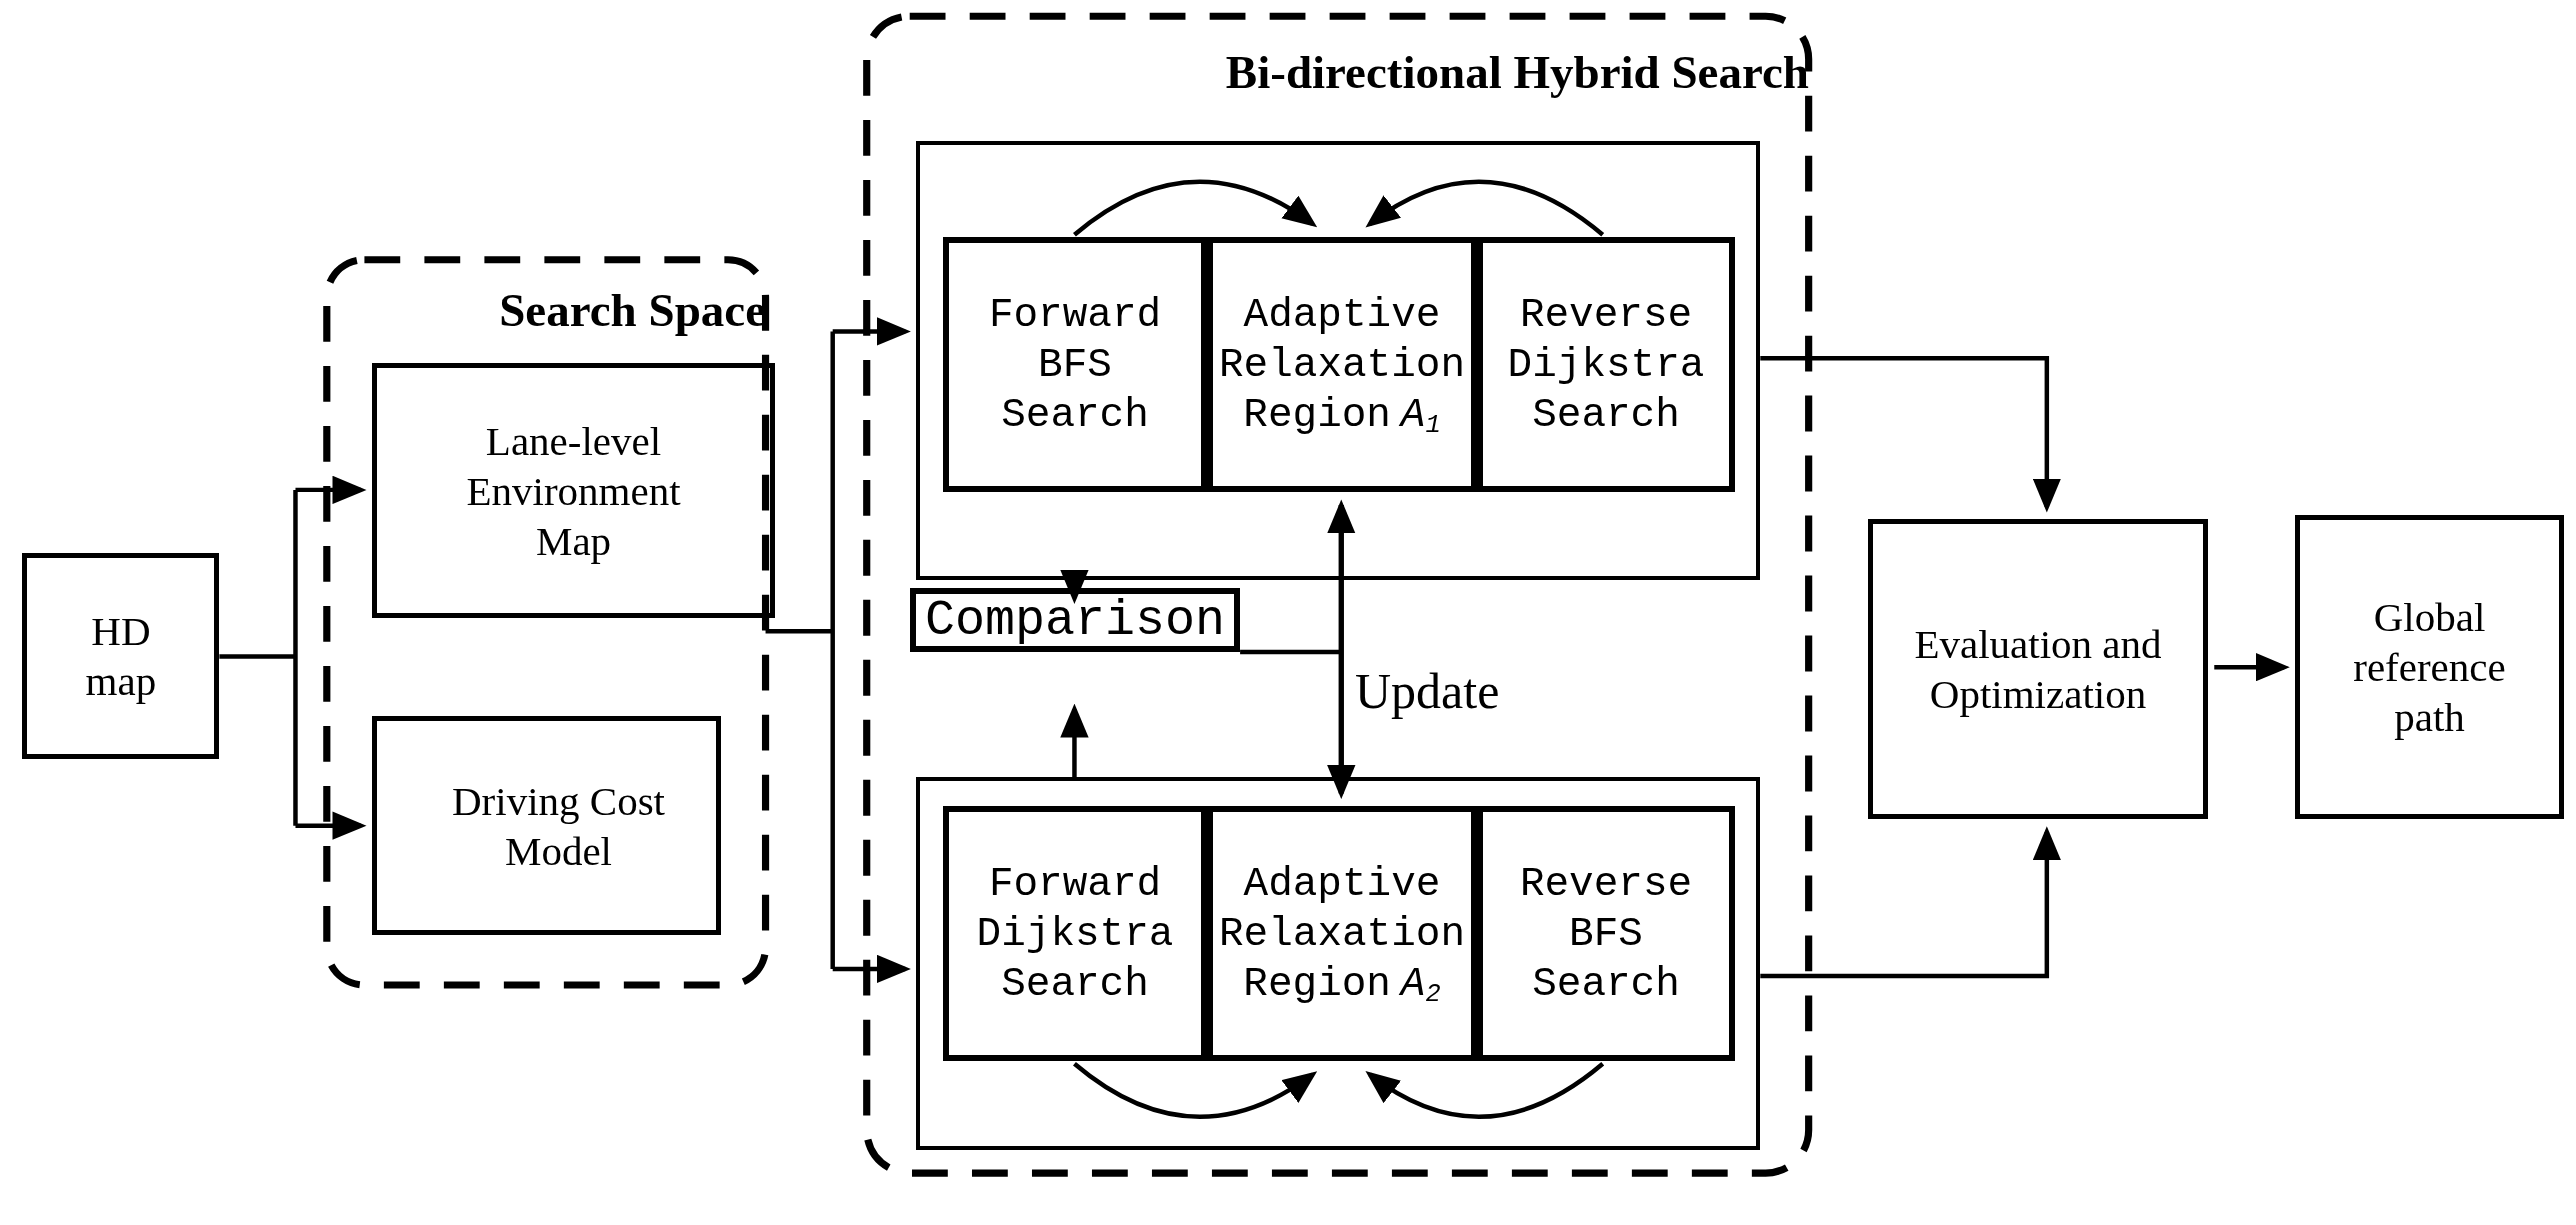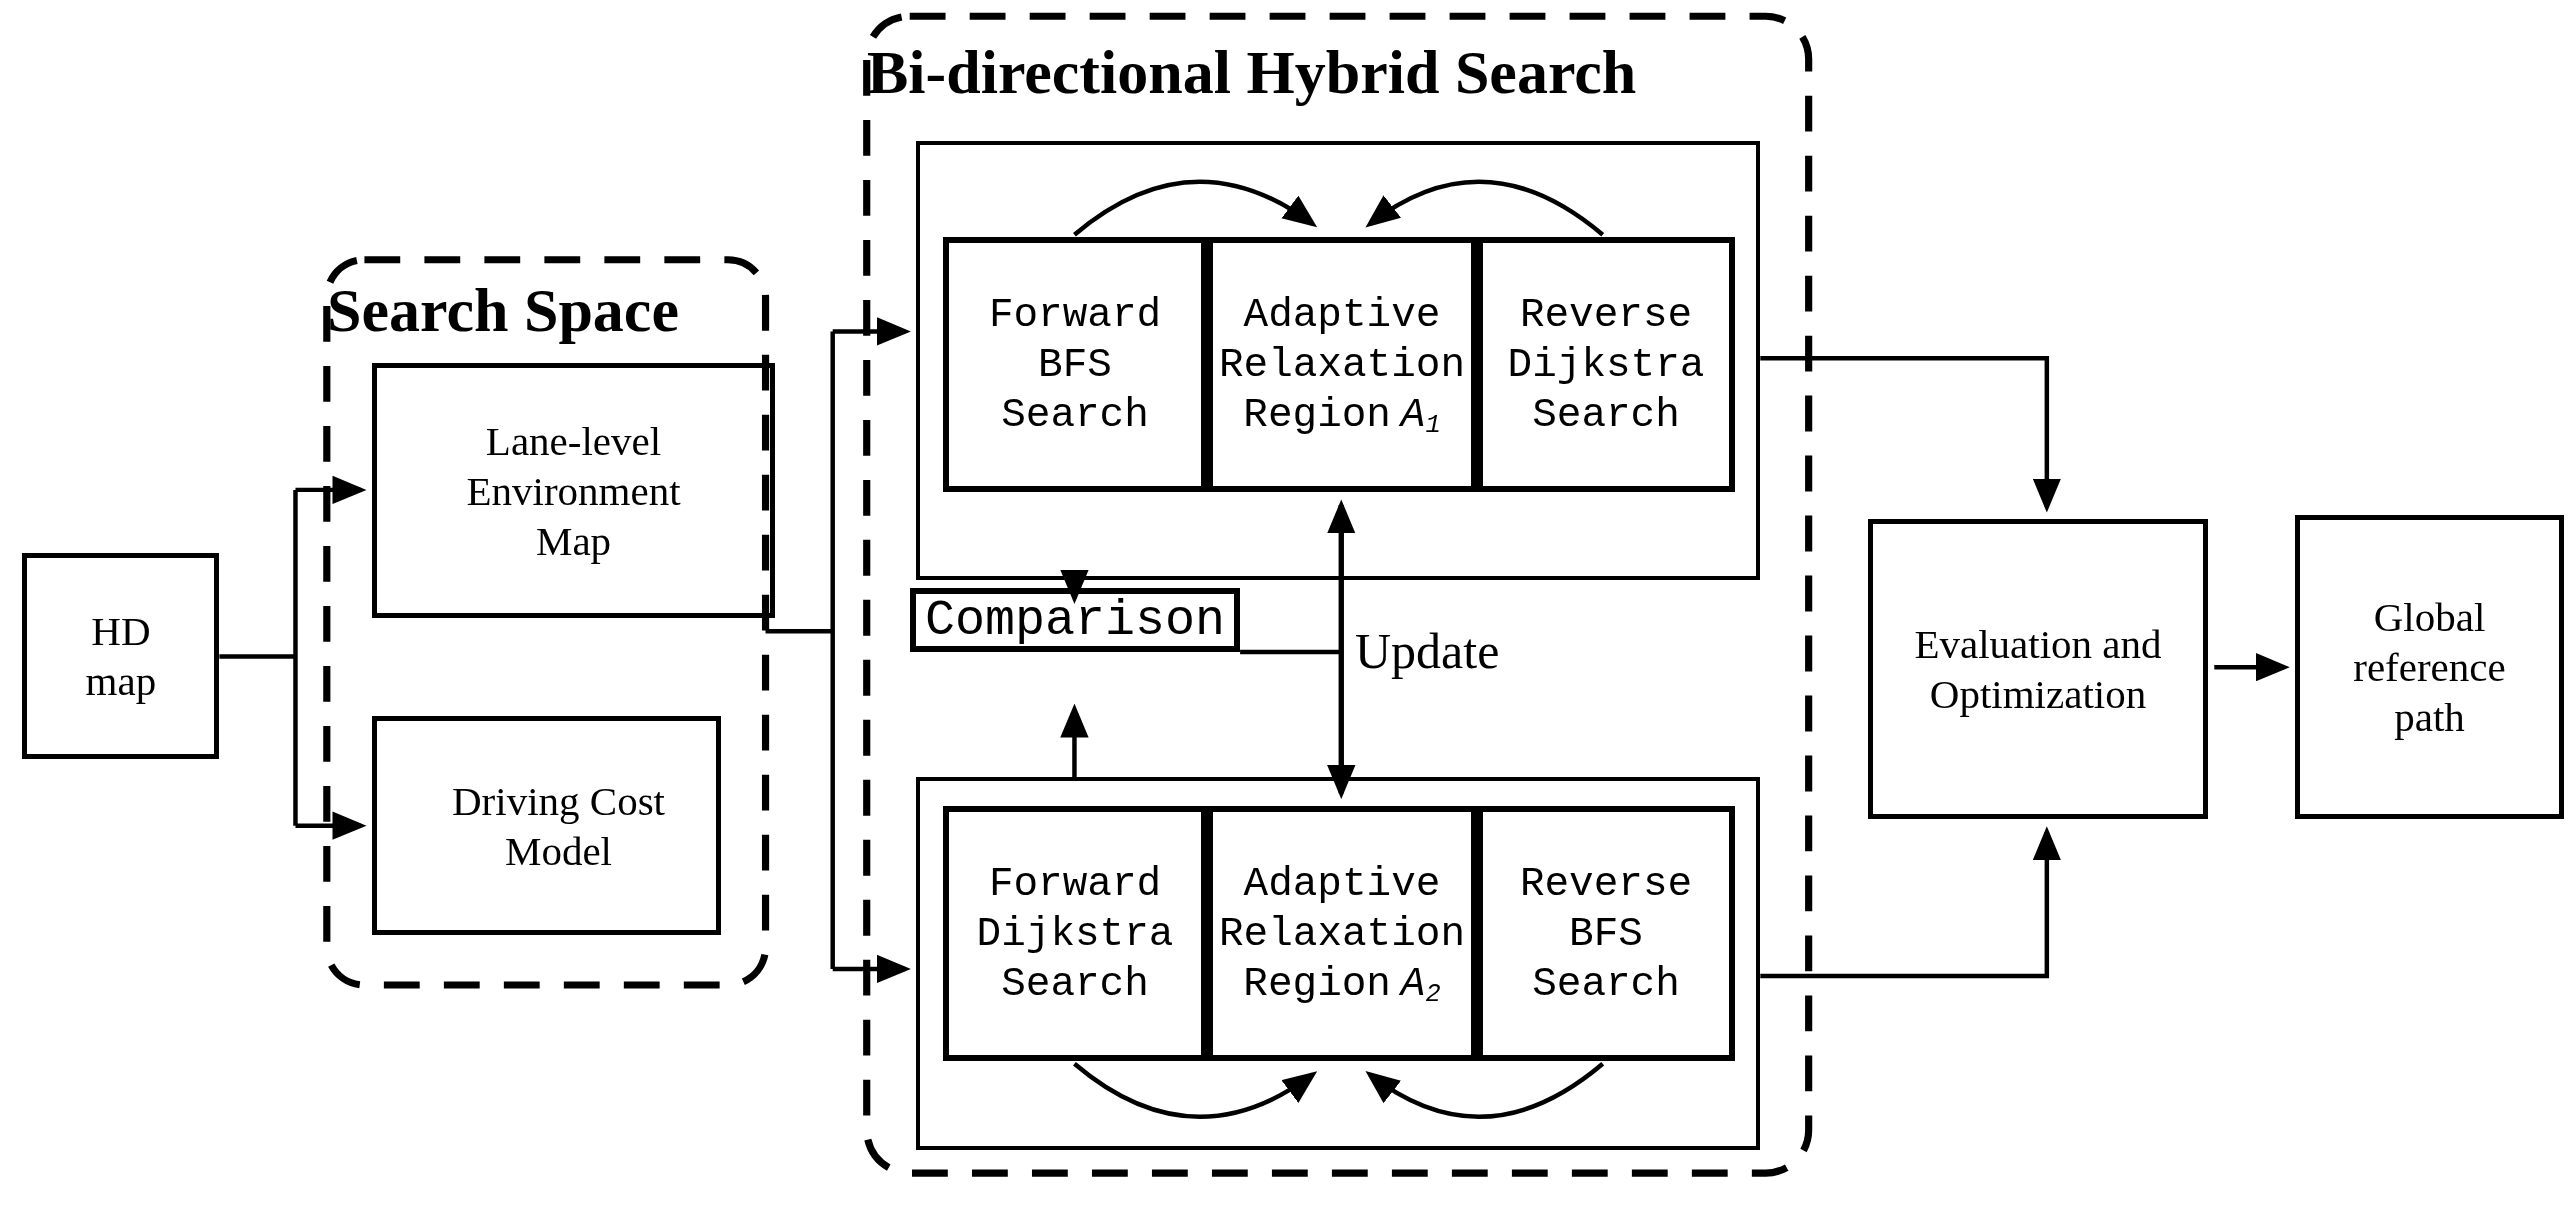--- a/index.html
+++ b/index.html
@@ -22,25 +22,25 @@
     border:5.4px solid #000;
     background:transparent;
     display:flex;flex-direction:column;
     align-items:center;justify-content:center;
     text-align:center;
     font-size:41px;line-height:50px;
   }
   .box-inner{border-width:6.3px;font-family:Liberation Mono, monospace;}
   .box-outer{border-width:4.5px;}
   .title{
-    position:absolute;text-align:left;
-    font-weight:bold;font-size:62px;line-height:54px;
+    position:absolute;text-align:right;
+    font-weight:bold;font-size:47px;line-height:54px;
   }
   .biglabel{font-size:50px;line-height:61px;}
-  .floatlabel{position:absolute;font-size:50px;line-height:61px;}
+  .floatlabel{position:absolute;font-size:50px;line-height:61px;margin-top:40px;}
   .mvar{font-style:italic;margin-left:0.24em;}
   .msub{font-style:italic;font-size:0.62em;vertical-align:-0.25em;line-height:0;}
 </style>
 </head>
 <body>
 
 <div class="canvas">
 
   <svg class="wires" viewBox="0 0 2877 1369">
     <defs>

